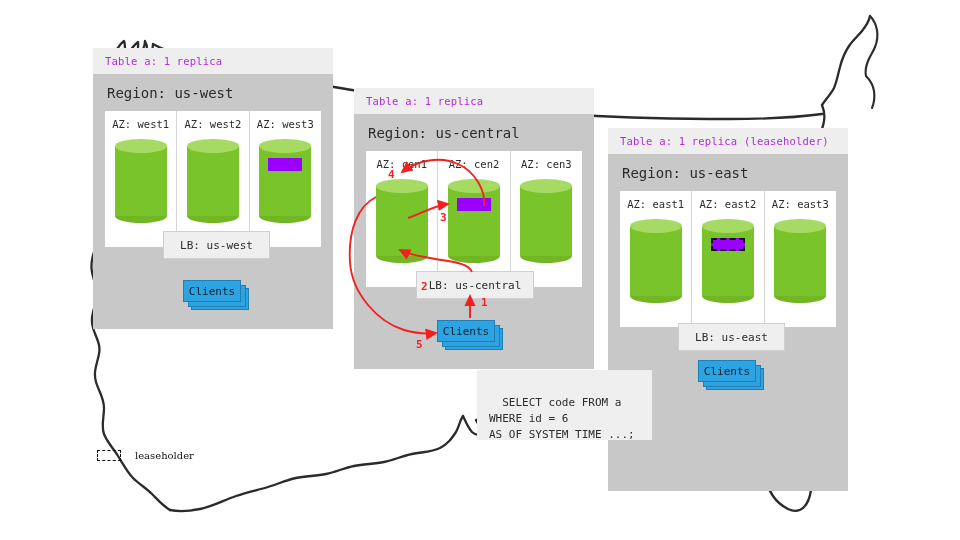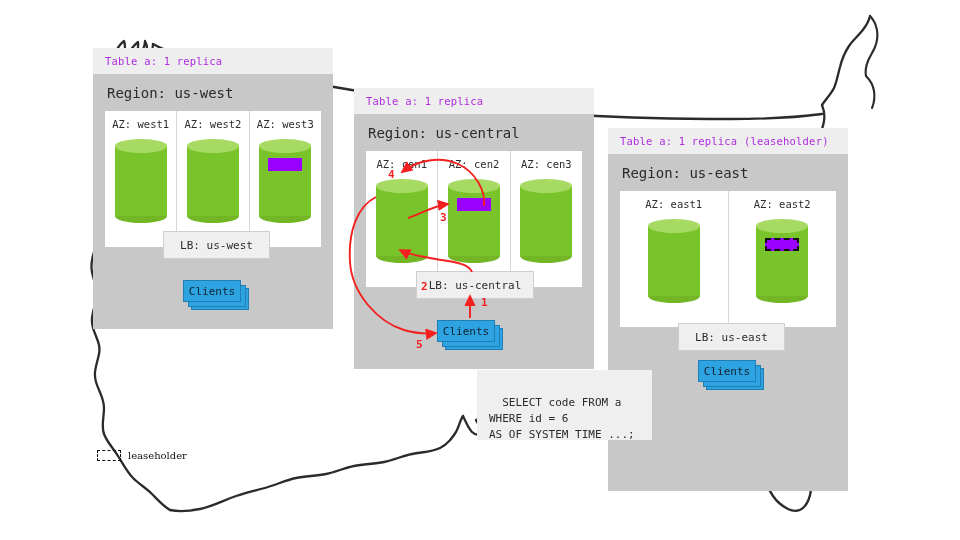--- a/index.html
+++ b/index.html
@@ -32,21 +32,21 @@
 
   .clients{position:absolute;z-index:20;}
   .clients .sheet{position:absolute;background:#2da3e2;border:1.5px solid #1f7fb5;box-sizing:border-box;}
   .clients .front{position:absolute;left:0;top:0;background:#2da3e2;border:1.5px solid #1f7fb5;
                   box-sizing:border-box;display:flex;align-items:center;justify-content:center;
                   font-size:11px;color:#10222e;}
 
   .sql-box{position:absolute;background:#efefef;z-index:20;
            font-size:11px;color:#2b2b2b;line-height:1.45;padding:9px 12px;white-space:pre;}
 
-  .legend{position:absolute;z-index:30;display:flex;align-items:flex-start;gap:7px;}
+  .legend{position:absolute;z-index:30;display:flex;align-items:flex-start;gap:14px;}
   .legend .swatch{width:24px;height:11px;border:1.5px dashed #111;box-sizing:border-box;background:transparent;}
   .legend .ltext{font-size:10px;color:#111;font-family:"DejaVu Serif","Liberation Serif",serif;}
 
   .step-num{position:absolute;color:#f42020;font-size:11px;font-weight:bold;z-index:45;}
 </style>
 </head>
 <body>
 
 <svg id="map-svg" viewBox="0 0 960 540">
   <path fill="none" stroke="#2e2e2e" stroke-width="2.4" stroke-linecap="round" stroke-linejoin="round" d="M145,30 L150,45 L155,40 L161,56 L166,52 L170,62 L163,66 L172,72 L166,78
@@ -249,20 +249,30 @@
       <div class="az-label">AZ: east2</div>
       <div class="cyl-wrap" style="margin-top:9px;">
         <div class="cyl" style="width:52px;height:84px;">
           <div class="bot" style="width:52px;height:14px;top:70px;"></div>
           <div class="body" style="width:52px;height:70px;top:7px;"></div>
           <div class="top" style="width:52px;height:14px;"></div>
           <div class="replica lease" style="left:9px;top:19px;width:34px;height:13px;"></div>
         </div>
       </div>
     </div>
+    <div class="az-cell">
+      <div class="az-label">AZ: east3</div>
+      <div class="cyl-wrap" style="margin-top:9px;">
+        <div class="cyl" style="width:52px;height:84px;">
+          <div class="bot" style="width:52px;height:14px;top:70px;"></div>
+          <div class="body" style="width:52px;height:70px;top:7px;"></div>
+          <div class="top" style="width:52px;height:14px;"></div>
+        </div>
+      </div>
+    </div>
   </div>
   <div class="lb-box" style="left:70px;top:183px;width:105px;height:26px;margin-top:12px;">
     <span>LB: us-east</span>
   </div>
   <div class="clients" style="left:90px;top:232px;width:68px;height:30px;">
     <div class="sheet" style="left:8px;top:8px;width:58px;height:22px;"></div>
     <div class="sheet" style="left:5px;top:5px;width:58px;height:22px;"></div>
     <div class="front" style="width:58px;height:22px;">
       <span>Clients</span>
     </div>

